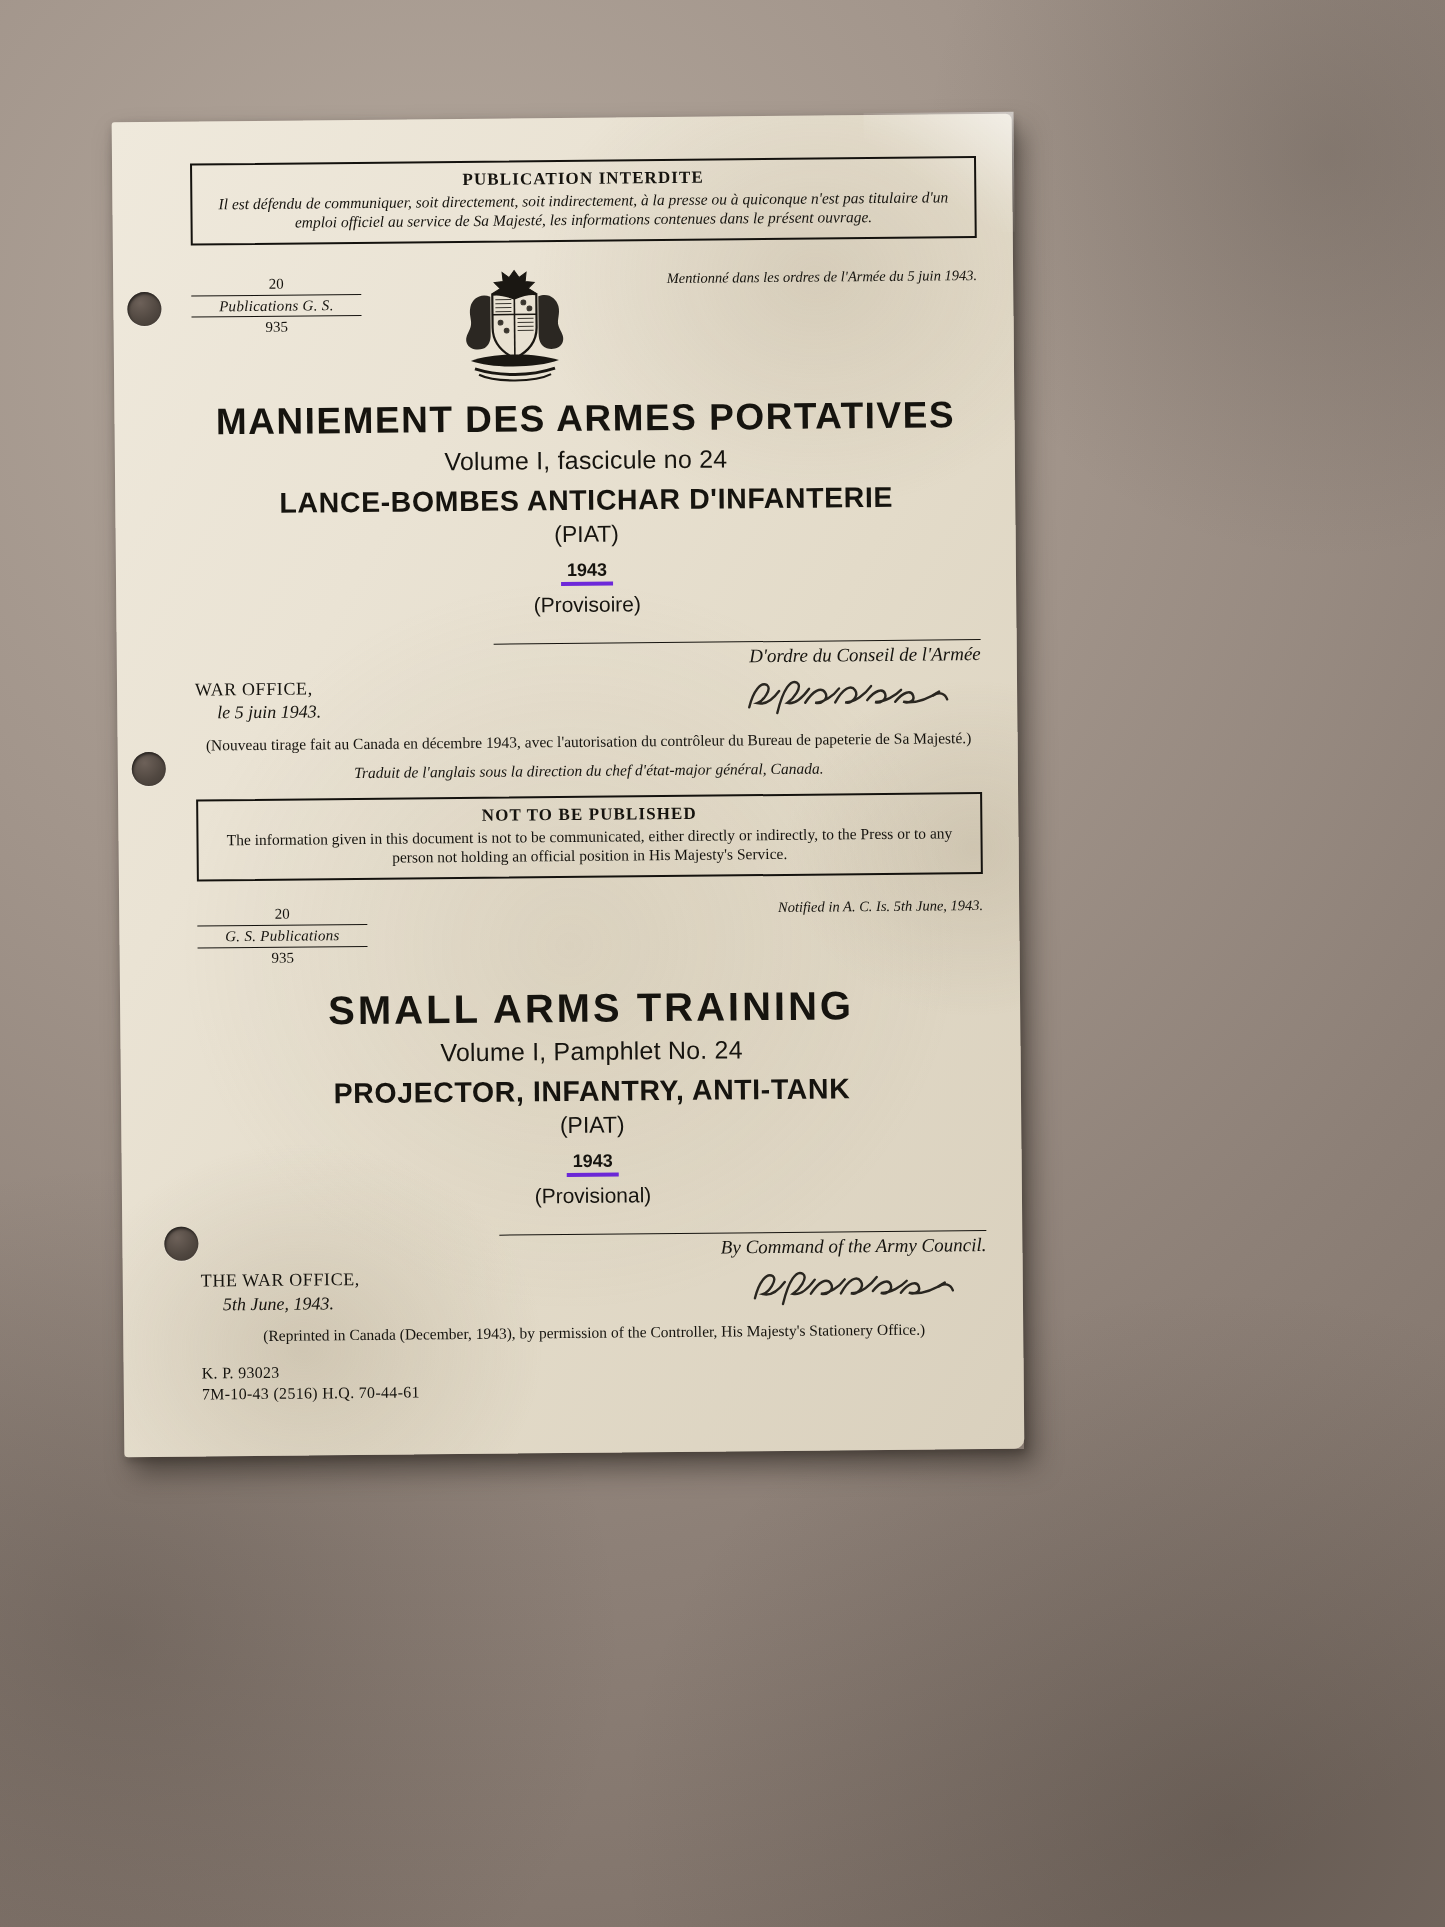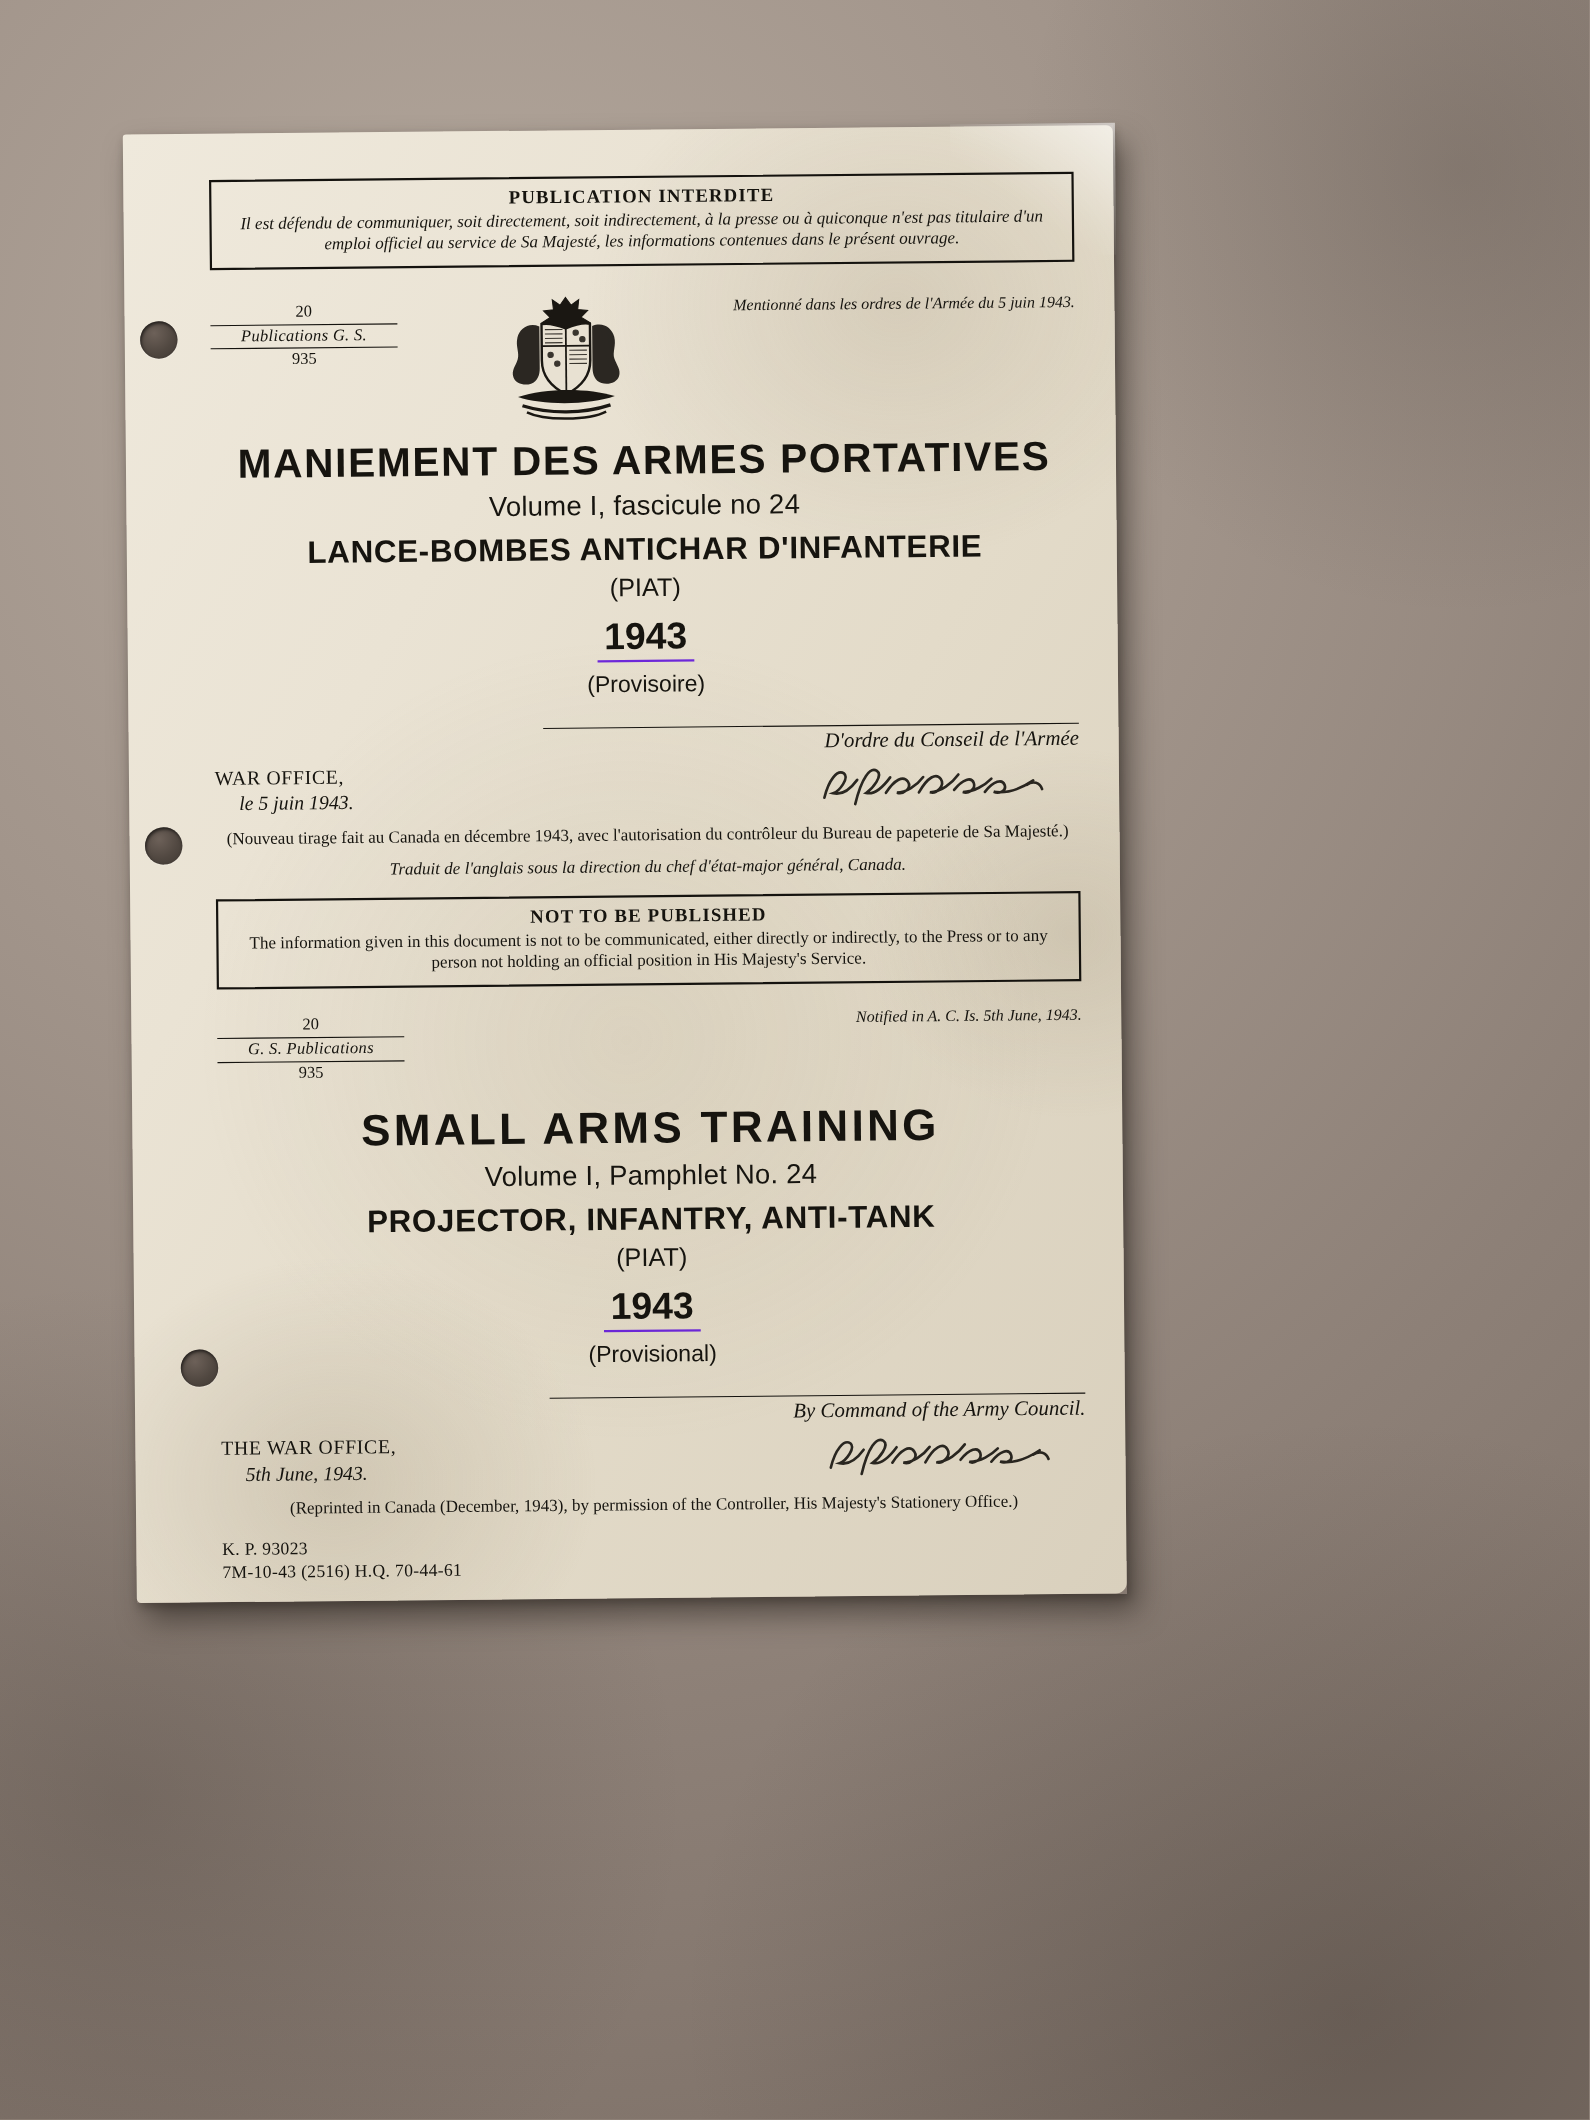--- a/index.html
+++ b/index.html
@@ -182,22 +182,22 @@
     font-size: 23px;
     margin-top: 4px;
   }
   .year-wrap {
     text-align: center;
     margin-top: 12px;
   }
   .year-wrap span {
     font-family: "Liberation Sans", sans-serif;
     font-weight: bold;
-    font-size: 34px;
-    border-bottom: 2px solid #6d28d9;
+    font-size: 18px;
+    border-bottom: 4px solid #6d28d9;
     padding: 0 6px 2px;
   }
   .title-prov {
     text-align: center;
     font-family: "Liberation Sans", sans-serif;
     font-size: 21px;
     margin-top: 12px;
   }
 
   .command-line {

